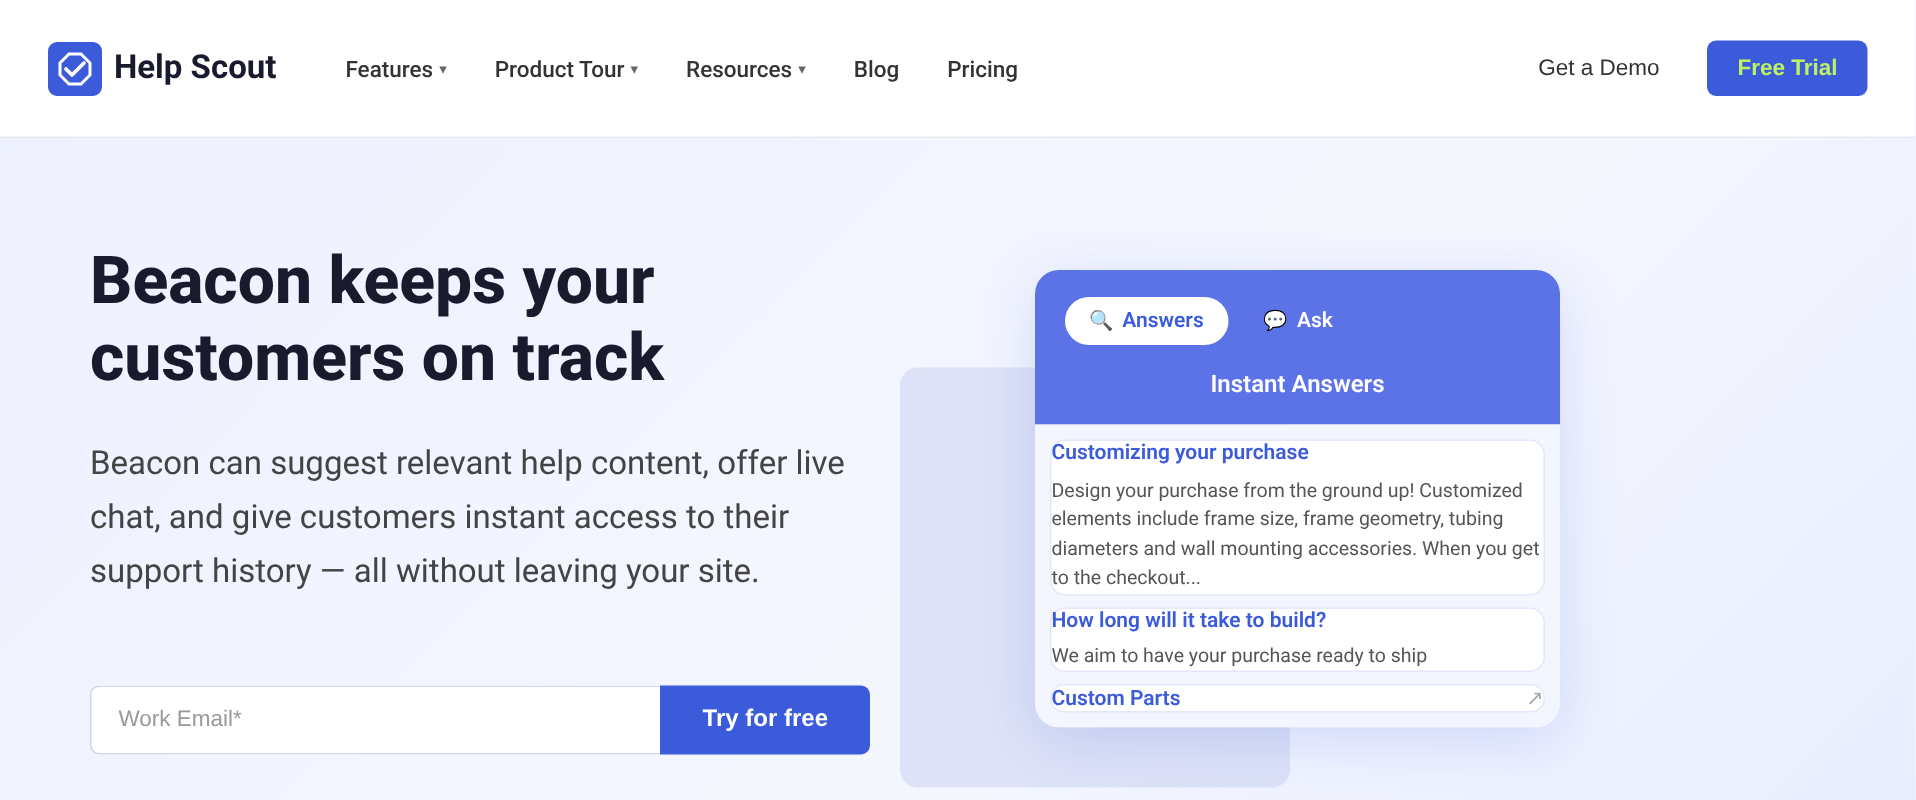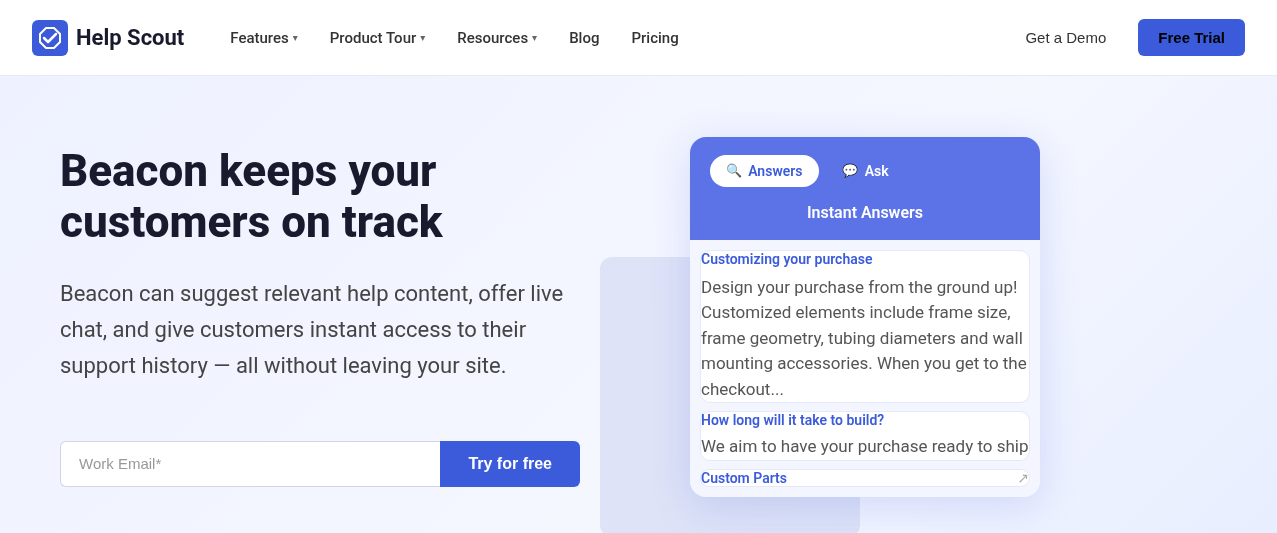--- a/index.html
+++ b/index.html
@@ -4,21 +4,21 @@
   <style>
     * { margin: 0; padding: 0; box-sizing: border-box; }
     body { font-family: -apple-system, BlinkMacSystemFont, 'Segoe UI', Roboto, sans-serif; background: #f0f4ff; overflow-x: hidden; }
 
     
     .navbar {
       background: #fff;
       display: flex;
       align-items: center;
       padding: 0 32px;
-      height: 76px;
+      height: 92px;
       border-bottom: 1px solid #e8eaf0;
       position: relative;
       z-index: 10;
     }
     .logo-area {
       display: flex;
       align-items: center;
       gap: 8px;
       margin-right: 32px;
       text-decoration: none;
@@ -64,21 +64,21 @@
       font-weight: 500;
       color: #333;
       cursor: pointer;
       padding: 8px 16px;
       border-radius: 6px;
       background: none;
       border: none;
     }
     .btn-free-trial {
       background: #3b5bdb;
-      color: #000000;
+      color: #bef264;
       border: none;
       border-radius: 6px;
       padding: 10px 20px;
       font-size: 15px;
       font-weight: 600;
       cursor: pointer;
     }
 
     
     .hero {
@@ -215,21 +215,21 @@
       border: 1px solid #e4e8f8;
     }
     .beacon-card-title {
       color: #3b5bdb;
       font-size: 14px;
       font-weight: 600;
       margin-bottom: 8px;
     }
     .beacon-card-text {
       color: #555;
-      font-size: 17px;
+      font-size: 13px;
       line-height: 1.5;
     }
     .beacon-card-link {
       display: flex;
       align-items: center;
       justify-content: space-between;
     }
     .beacon-card-link .beacon-card-title {
       margin-bottom: 0;
     }

